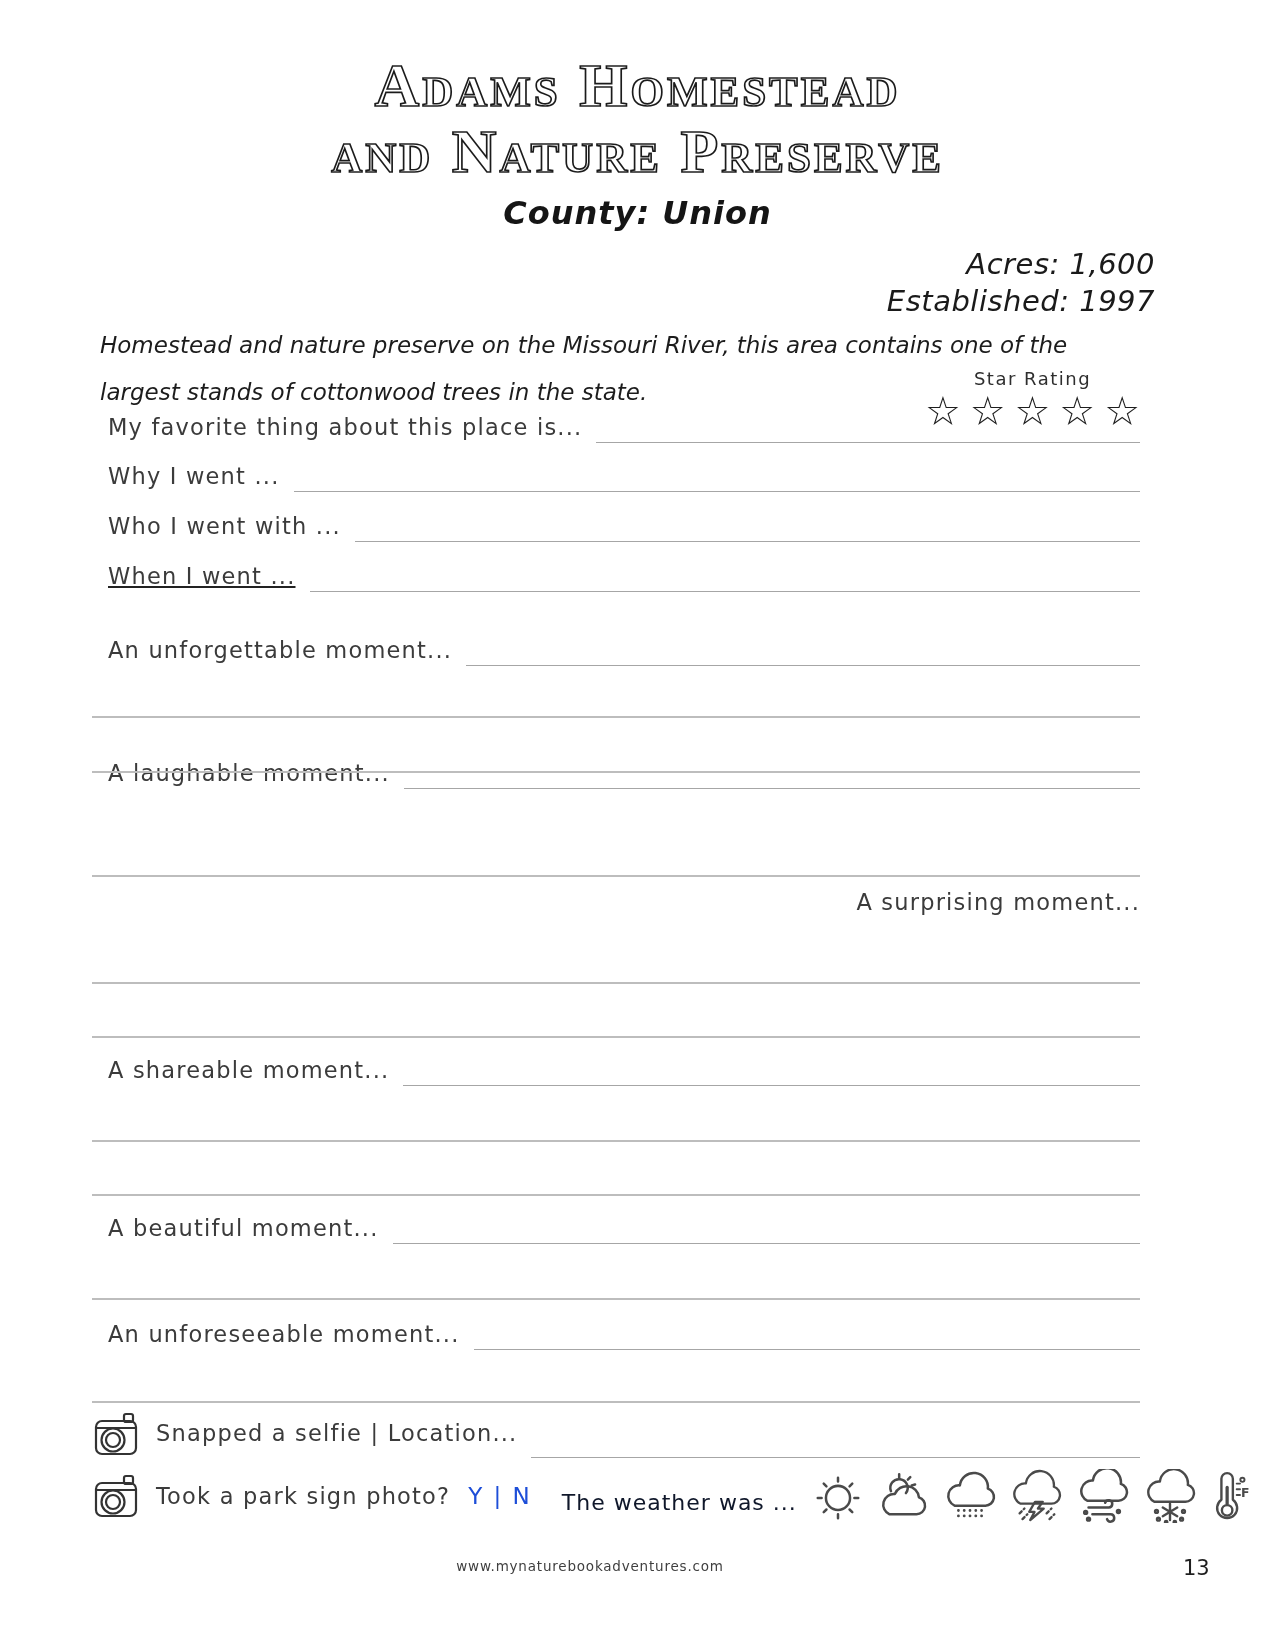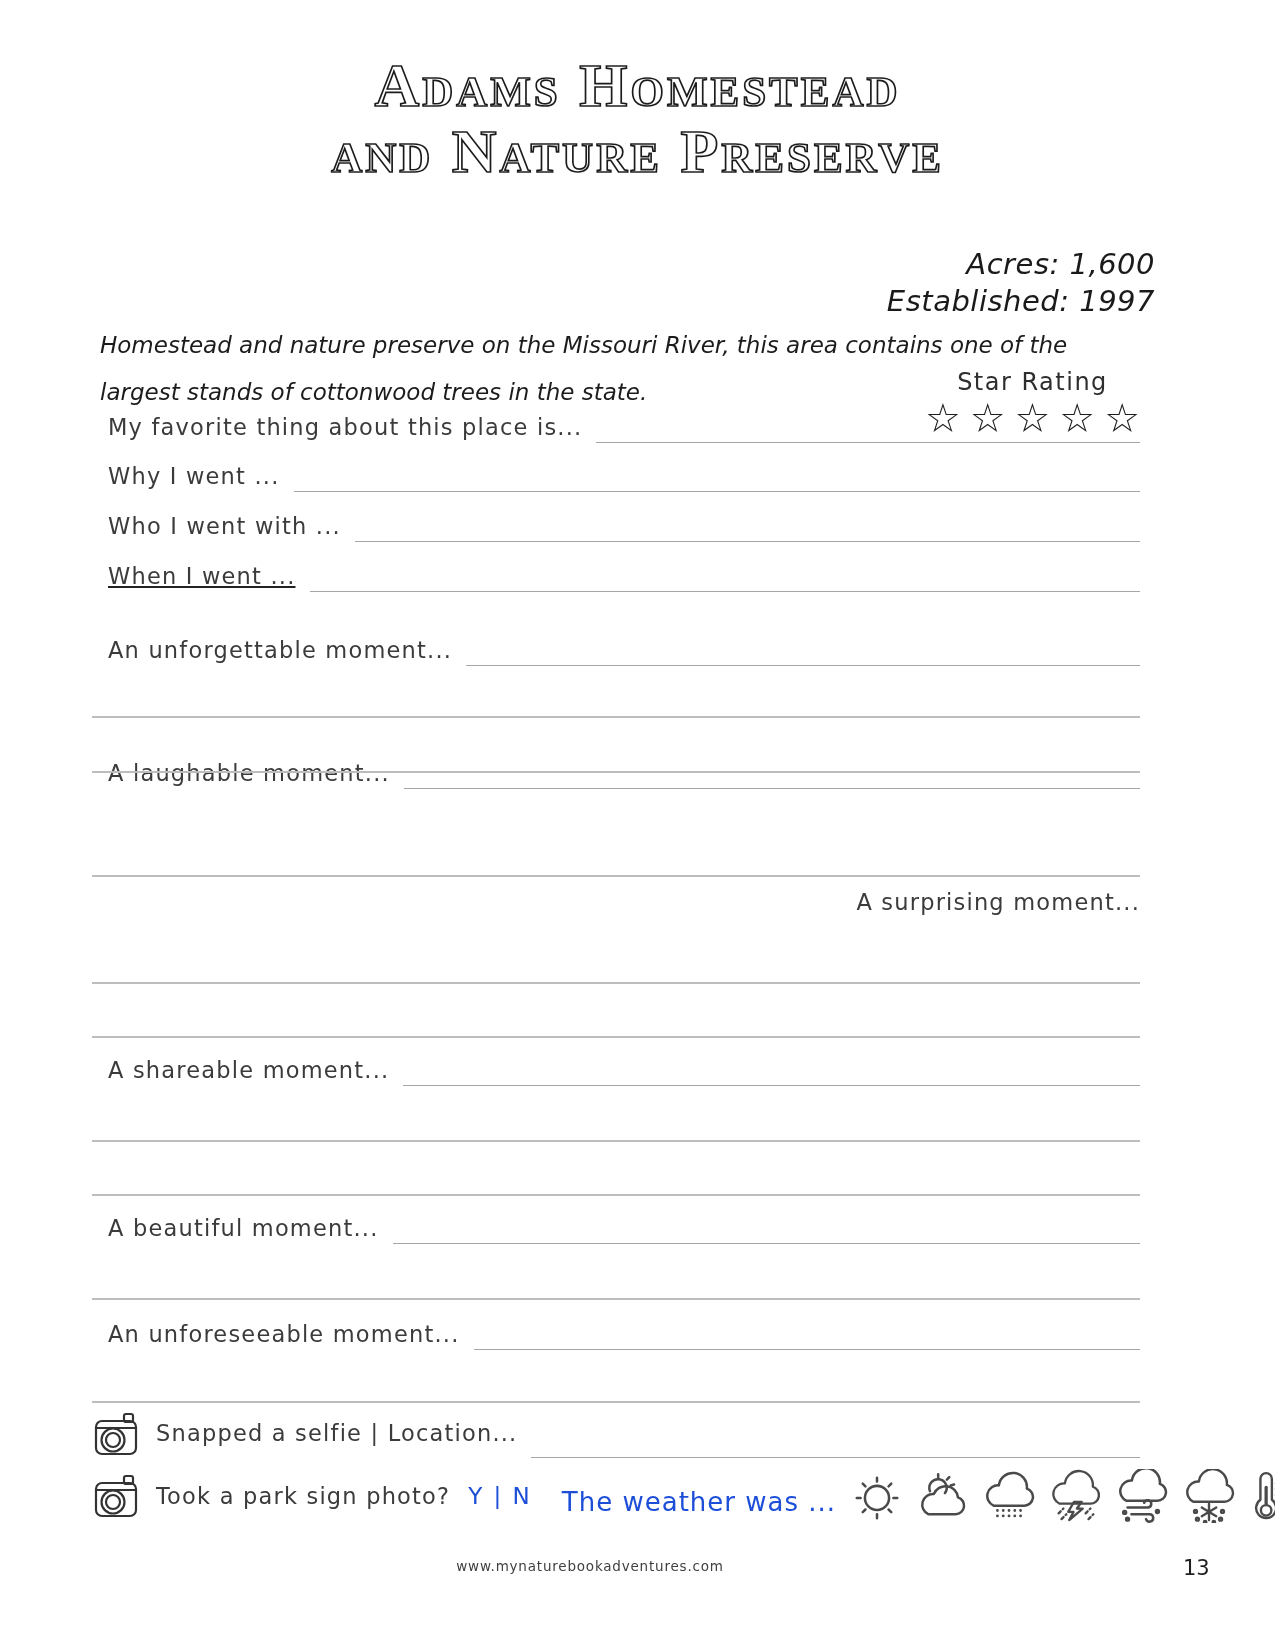--- a/index.html
+++ b/index.html
@@ -15,55 +15,56 @@
   }
   .county{position:absolute;top:194px;left:0;right:0;text-align:center;
           font-style:italic;font-weight:700;font-size:32px;color:#151515;letter-spacing:1px;}
   .stats{position:absolute;top:246px;right:120px;text-align:right;font-style:italic;
          font-size:29px;line-height:37px;color:#1a1a1a;letter-spacing:.5px;}
   .desc{position:absolute;top:322px;left:100px;width:1022px;font-style:italic;
         font-size:23px;line-height:47px;color:#1c1c1c;}
 
   
   .star-block{position:absolute;top:368px;left:925px;width:215px;text-align:center;}
-  .star-label{font-size:24px;color:#2e2e2e;letter-spacing:1.5px;}
+  .star-label{font-size:18px;color:#2e2e2e;letter-spacing:1.5px;}
   .stars{margin-top:0px;display:flex;justify-content:space-between;}
   .star{font-size:40px;line-height:44px;color:#1d1d1d;cursor:pointer;}
 
   
   .prow{position:absolute;left:108px;right:135px;height:42px;display:flex;align-items:flex-end;}
   .plabel{font-size:22.5px;color:#3b3b3b;letter-spacing:1.2px;white-space:pre;padding-bottom:3px;}
   .pline{flex:1;margin-left:14px;border-bottom:1.5px solid #a6a6a6;height:100%;}
   .full-line{position:absolute;left:92px;right:135px;height:0;border-top:2px solid #bdbdbd;}
 
   
   .selfie-row{left:92px;height:50px;}
   .park-row{position:absolute;left:92px;right:60px;height:60px;display:flex;align-items:center;}
   .cam{flex:0 0 auto;}
   .selfie-row .plabel{margin-left:16px;padding-bottom:12px;}
   .park-row .plabel{margin-left:16px;padding-bottom:0;}
   .yn{font-size:23px;color:#1d4ed8;letter-spacing:2px;margin-left:18px;white-space:pre;}
-  .weather-label{font-size:26px;color:#1d4ed8;letter-spacing:1px;margin-left:30px;margin-top:12px;white-space:pre;}
+  .weather-label{font-size:22px;color:#0f172a;letter-spacing:1px;margin-left:30px;margin-top:12px;white-space:pre;}
   .weather-icons{display:flex;align-items:center;gap:11px;margin-left:14px;}
   .wicon{flex:0 0 auto;cursor:pointer;}
 
   
   .footer{position:absolute;top:1558px;left:0;width:1180px;text-align:center;
           font-size:13.5px;letter-spacing:.8px;color:#3f3f3f;}
   .pagenum{position:absolute;top:1556px;left:1183px;font-size:21px;color:#1f1f1f;}
 </style>
 </head>
 <body>
 
 <div class="page">
 
   <div class="title">
     <div>Adams Homestead</div>
     <div>and Nature Preserve</div>
   </div>
+  <div class="county">County: Union</div>
   <div class="stats">
     <div>Acres: 1,600</div>
     <div>Established: 1997</div>
   </div>
   <div class="desc">Homestead and nature preserve on the Missouri River, this area contains one of the largest stands of cottonwood trees in the state.</div>
 
   <div class="star-block">
     <div class="star-label">Star Rating</div>
     <div class="stars">
         <span class="star">☆</span>

